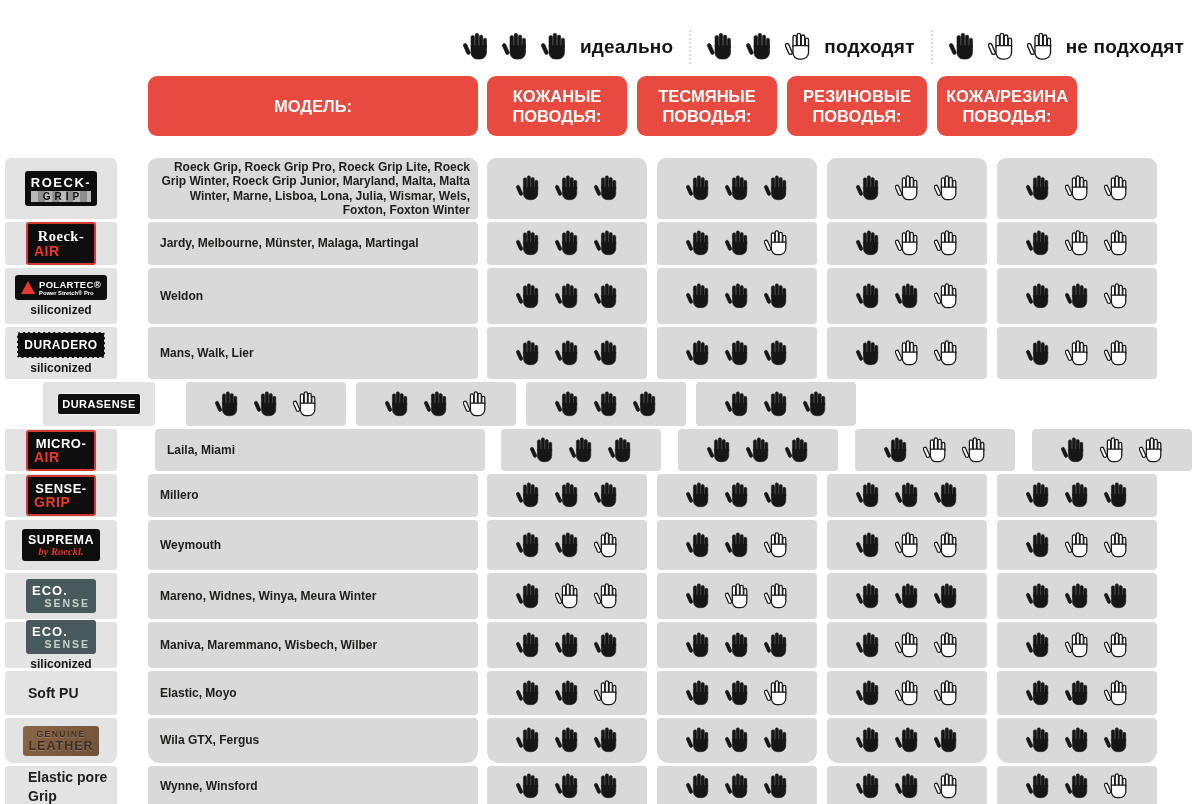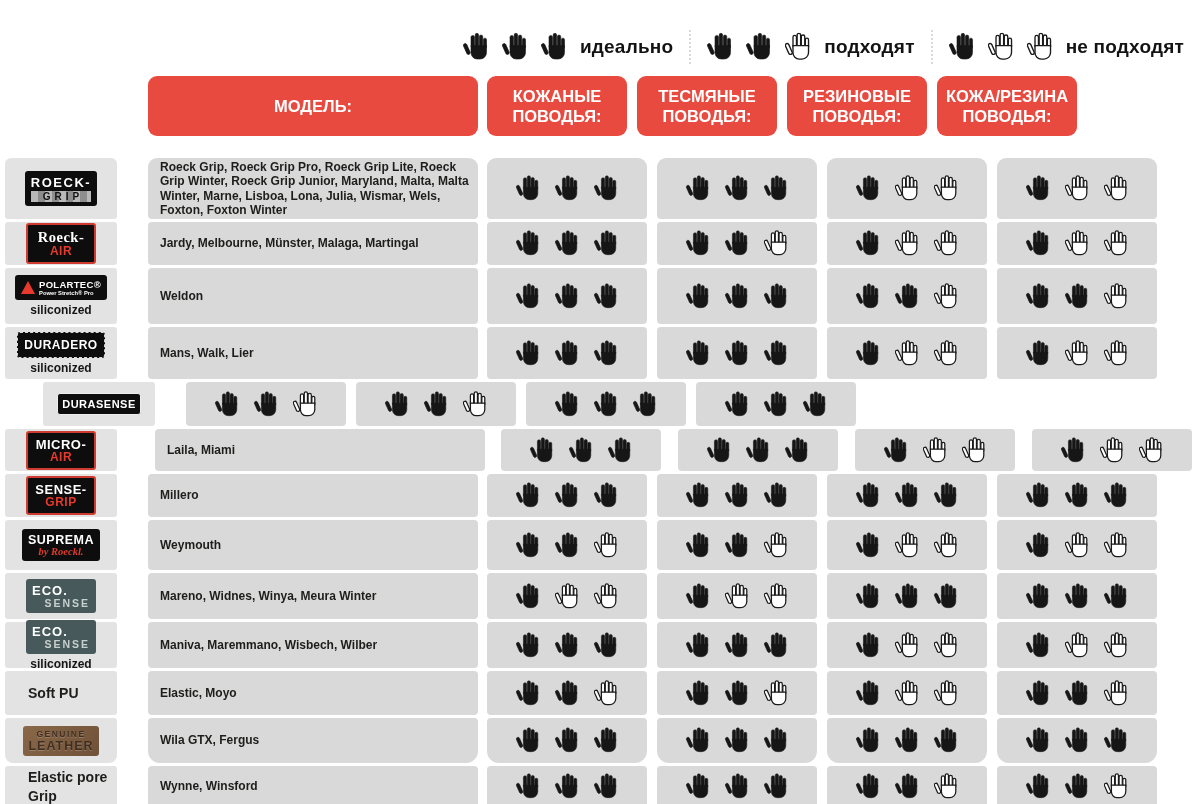--- a/index.html
+++ b/index.html
@@ -23,21 +23,21 @@
   .hbox.rcol { width:140px; margin-right:10px; }
   .hbox.rcol:last-child { margin-right:0; }
 
   
   .body { position:absolute; left:5px; top:158px; }
   .trow { display:flex; margin-bottom:3px; }
   .side-card { width:112px; margin-right:31px; background:#e3e3e3; border-radius:3px;
                display:flex; flex-direction:column; align-items:center; justify-content:center; gap:3px; }
   .side-card.plain-card { align-items:flex-start; padding-left:23px; }
   .model-cell { width:330px; margin-right:9px; background:#d9d9d9; border-radius:4px;
-                display:flex; align-items:center; padding:2px 8px 2px 12px; }
+                display:flex; align-items:center; padding:2px 8px 2px 12px;text-align:right; }
   .model-text { font-size:12px; font-weight:700; color:#1d1d1b; line-height:1.18; }
   .rate-cell { width:160px; margin-right:10px; background:#d9d9d9; border-radius:4px;
                display:flex; align-items:center; justify-content:center; gap:14px; }
   .r-first { border-radius:9px 9px 4px 4px; }
   .r-last  { border-radius:4px 4px 12px 12px; }
 
   
   .hand { width:25px; height:27px; display:block; overflow:visible; }
   .hand.big { width:27px; height:30px; }
   .hand.filled  { fill:#161616; stroke:#161616; stroke-width:.6px; }
@@ -48,21 +48,21 @@
   .note { font-size:12px; font-weight:700; color:#151515; text-align:center; }
   .plain-label { font-size:14px; font-weight:700; color:#1d1d1b; line-height:1.3; text-align:left; }
 
   .rg1 { font-size:13px; font-weight:700; letter-spacing:1.5px; }
   .rg2 { margin-top:1px; font-size:10px; font-weight:800; letter-spacing:4px; color:#101010;
          background:repeating-linear-gradient(90deg,#b9b9b9 0 7px,#8e8e8e 7px 14px); padding:0 0 0 4px; }
 
   .lb.redb { border:2px solid #cf3b2e; }
   .t-main { font-size:13px; font-weight:800; letter-spacing:.5px; }
   .t-main.serif { font-family:"Liberation Serif", serif; font-size:14.5px; }
-  .t-sub { color:#e8392e; font-size:12px; font-weight:800; text-align:center; margin-top:-2px; letter-spacing:.5px; }
+  .t-sub { color:#e8392e; font-size:14px; font-weight:800; text-align:left; margin-top:-2px; letter-spacing:.5px; }
 
   .pol-row { display:flex; align-items:center; gap:4px; }
   .pol-tri { width:0; height:0; border-left:7px solid transparent; border-right:7px solid transparent;
              border-bottom:13px solid #e8392e; }
   .pol1 { font-size:9.5px; font-weight:800; letter-spacing:.3px; text-align:left; }
   .pol2 { font-size:5.8px; font-weight:700; text-align:left; }
 
   .lb.dur { border:1.5px dashed #d8d8d8; font-size:12px; font-weight:800; letter-spacing:.5px; padding:5px 6px; }
   .lb.dsn { border:1px solid #eeeeee; font-size:11px; font-weight:700; letter-spacing:.5px; padding:4px 4px; }
 

